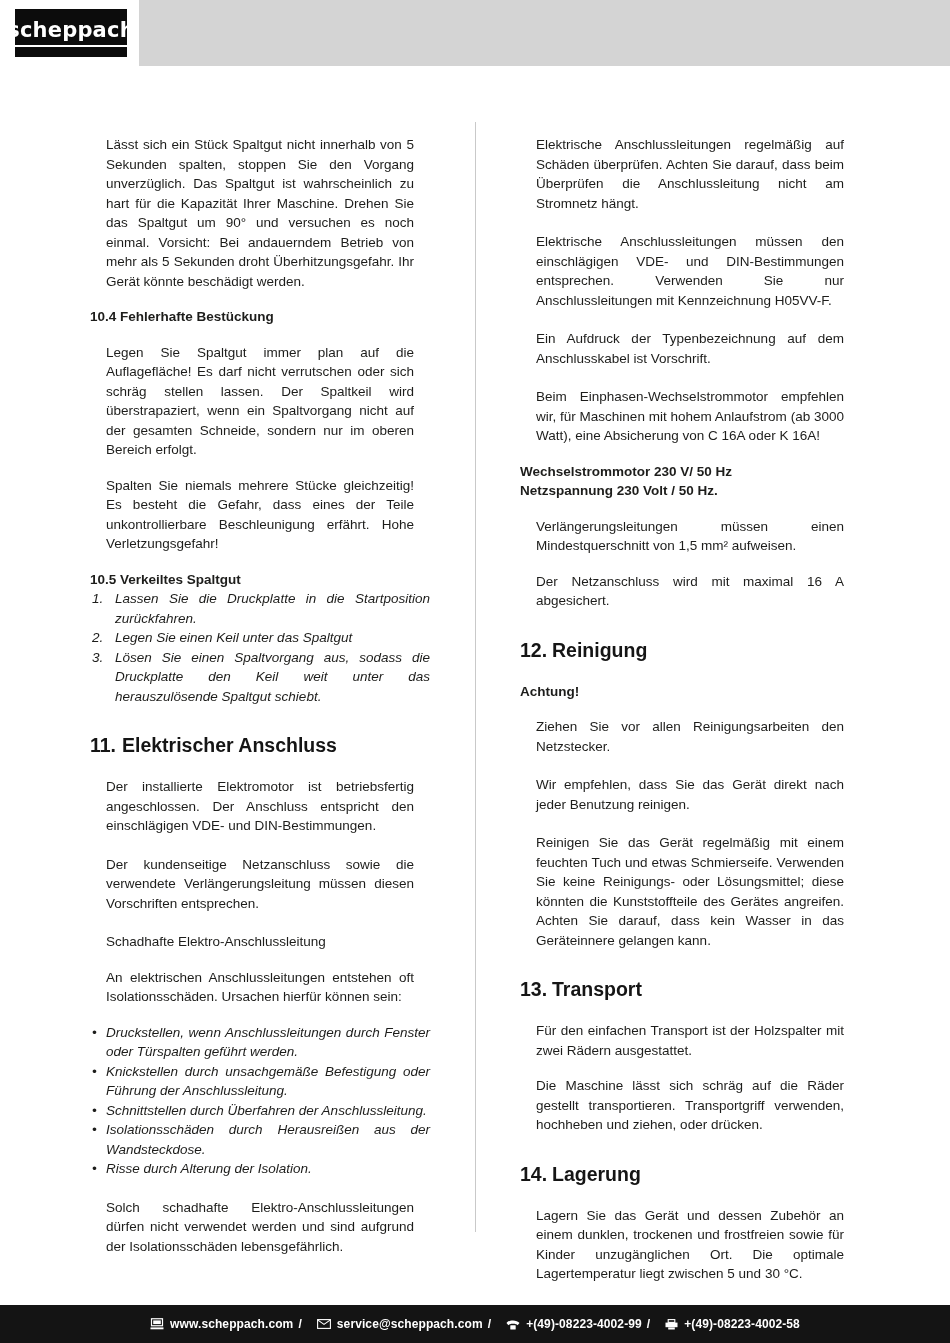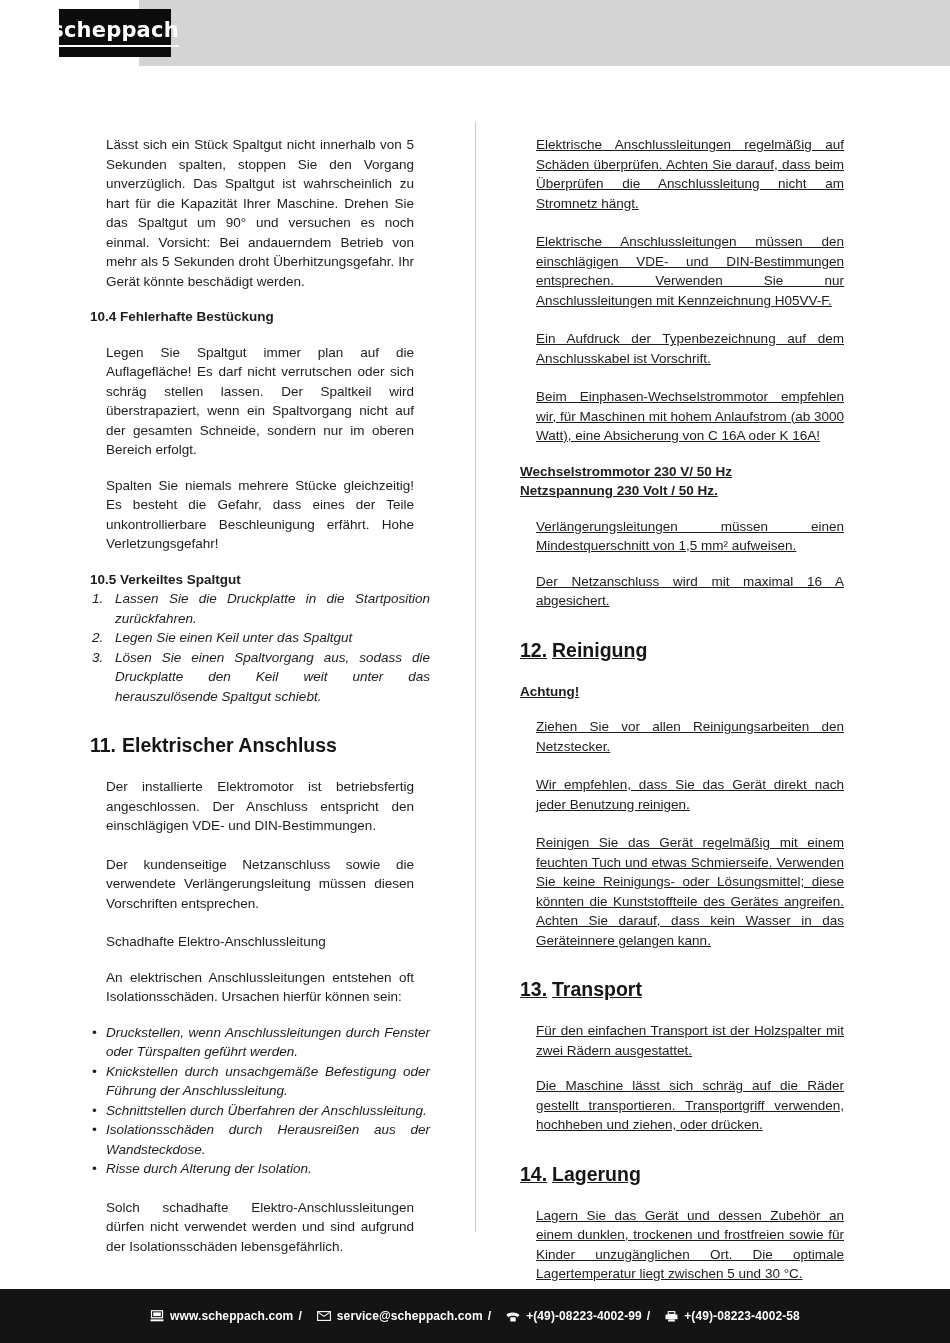--- a/index.html
+++ b/index.html
@@ -23,21 +23,21 @@
   .header-band {
     position: absolute;
     left: 139px; top: 0; right: 0; height: 66px;
     background: #d4d4d4;
   }
   .logo-box {
     position: absolute;
     left: 15px; top: 9px;
     width: 112px; height: 48px;
     background: #0c0c0c;
-    display: flex; align-items: center; justify-content: center; margin-left: 44px;
+    display: flex; align-items: center; justify-content: center;
   }
   .logo-text {
     color: #ffffff;
     font-weight: bold;
     font-size: 21px;
     line-height: 1;
     letter-spacing: 0.2px;
     padding-bottom: 4px;
     border-bottom: 2px solid #ffffff;
     font-family: "DejaVu Sans", sans-serif;
@@ -46,21 +46,21 @@
   
   .col {
     position: absolute;
     top: 119px;
     width: 340px;
     font-size: 13.5px;
     line-height: 19.5px;
     text-align: justify;
   }
   .col-left  { left: 90px; }
-  .col-right { left: 520px; text-decoration: underline; }
+  .col-right { left: 520px; }
   .col-divider {
     position: absolute;
     left: 475px; top: 122px;
     width: 1px; height: 1110px;
     background: #c9c9c9;
   }
 
   .p  { margin: 16px; }
   .gap { margin-top: 19px; }
   .h3 { margin: 0; font-weight: bold; }
@@ -94,21 +94,21 @@
     display: flex; align-items: flex-start;
     font-size: 14px;
     color: #1d1d1b;
     margin-top: 48px;
   }
   .pnum-div { width: 1px; height: 15px; background: #4a4a4a; margin: 0 8px; }
 
   .footer-bar {
     position: absolute;
     left: 0; right: 0; bottom: 0;
-    height: 54px;
+    height: 38px;
     background: #141414;
     color: #ffffff;
     display: flex; align-items: center; justify-content: center;
     font-size: 12px;
     font-weight: bold;
     letter-spacing: 0.1px;
   }
   .ficon { display: inline-flex; align-items: center; margin: 0 6px 0 10px; }
   .ficon:first-child { margin-left: 0; }
   .fsep { margin: 0 5px; }

